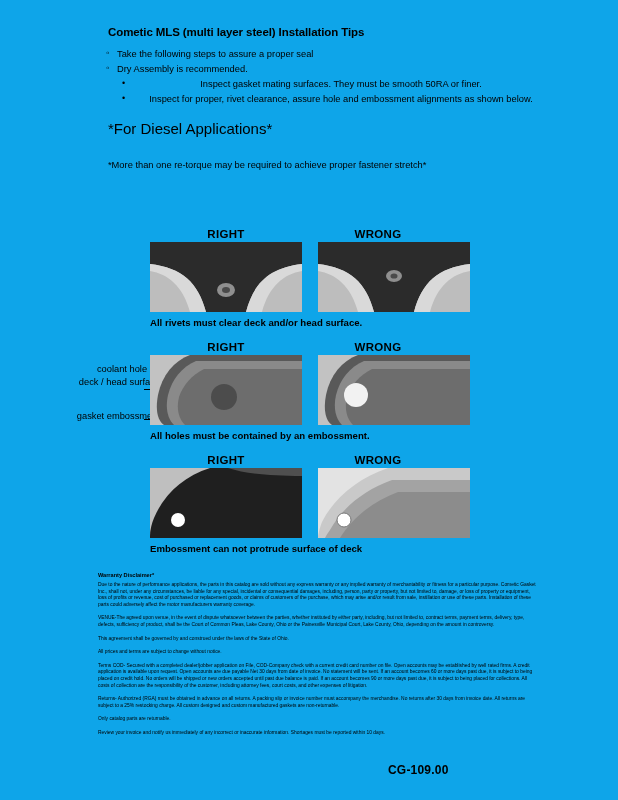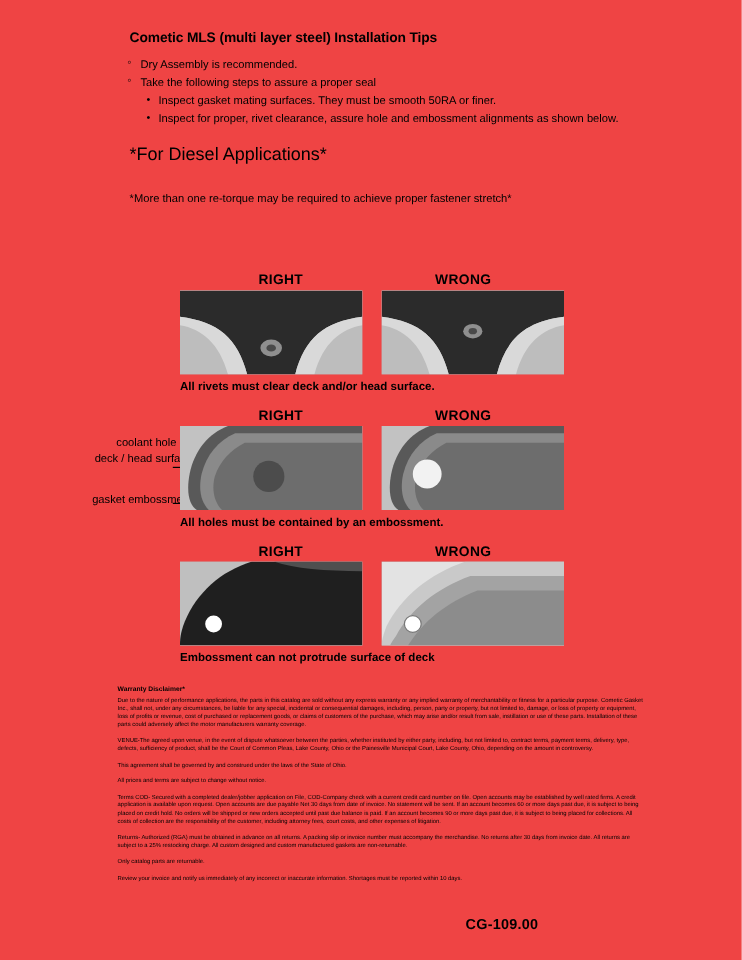--- a/index.html
+++ b/index.html
@@ -13,21 +13,21 @@
     position: relative;
     font-family: "Liberation Sans", sans-serif;
     color: #000000;
     overflow: hidden;
   }
   .page {
     position: absolute;
     left: 0; top: 0;
     width: 618px;
     height: 800px;
-    background: #ef4444;
+    background: #0ea5e9;
   }
   .content {
     position: absolute;
     left: 98px;
     top: 26px;
     width: 452px;
   }
   h1.title {
     font-size: 11.5px;
     font-weight: bold;
@@ -50,20 +50,21 @@
     content: "\25E6";
     position: absolute;
     left: 8px;
     top: -1px;
     font-size: 10px;
   }
   ul.sub {
     list-style: none;
     margin: 0;
     padding: 0;
+    text-align: center;
   }
   ul.sub > li {
     position: relative;
     font-size: 9.3px;
     line-height: 14px;
     padding-left: 34px;
     margin-bottom: 1px;
   }
   ul.sub > li::before {
     content: "\2022";
@@ -89,21 +90,21 @@
     position: absolute;
     left: 150px;
     top: 228px;
     width: 320px;
   }
   .fig-row {
     position: relative;
   }
   .fig-labels {
     display: flex;
-    justify-content: center;
+    justify-content: flex-start;
     width: 100%;
   }
   .fig-label {
     width: 152px;
     text-align: center;
     font-size: 11.5px;
     font-weight: bold;
     letter-spacing: 0.3px;
     margin-bottom: 2px;
   }
@@ -178,22 +179,22 @@
 </style>
 </head>
 <body>
 
 <div class="page">
 
   <div class="content">
     <h1 class="title">Cometic MLS (multi layer steel) Installation Tips</h1>
 
     <ul class="bullets">
+      <li>Take the following steps to assure a proper seal</li>
       <li>Dry Assembly is recommended.</li>
-      <li>Take the following steps to assure a proper seal</li>
     </ul>
     <ul class="sub">
       <li>Inspect gasket mating surfaces.  They must be smooth 50RA or finer.</li>
       <li>Inspect for proper, rivet clearance, assure hole and embossment alignments as shown below.</li>
     </ul>
 
     <h2 class="subtitle">*For Diesel Applications*</h2>
     <p class="para last">*More than one re-torque may be required to achieve proper fastener stretch*</p>
   </div>
 

